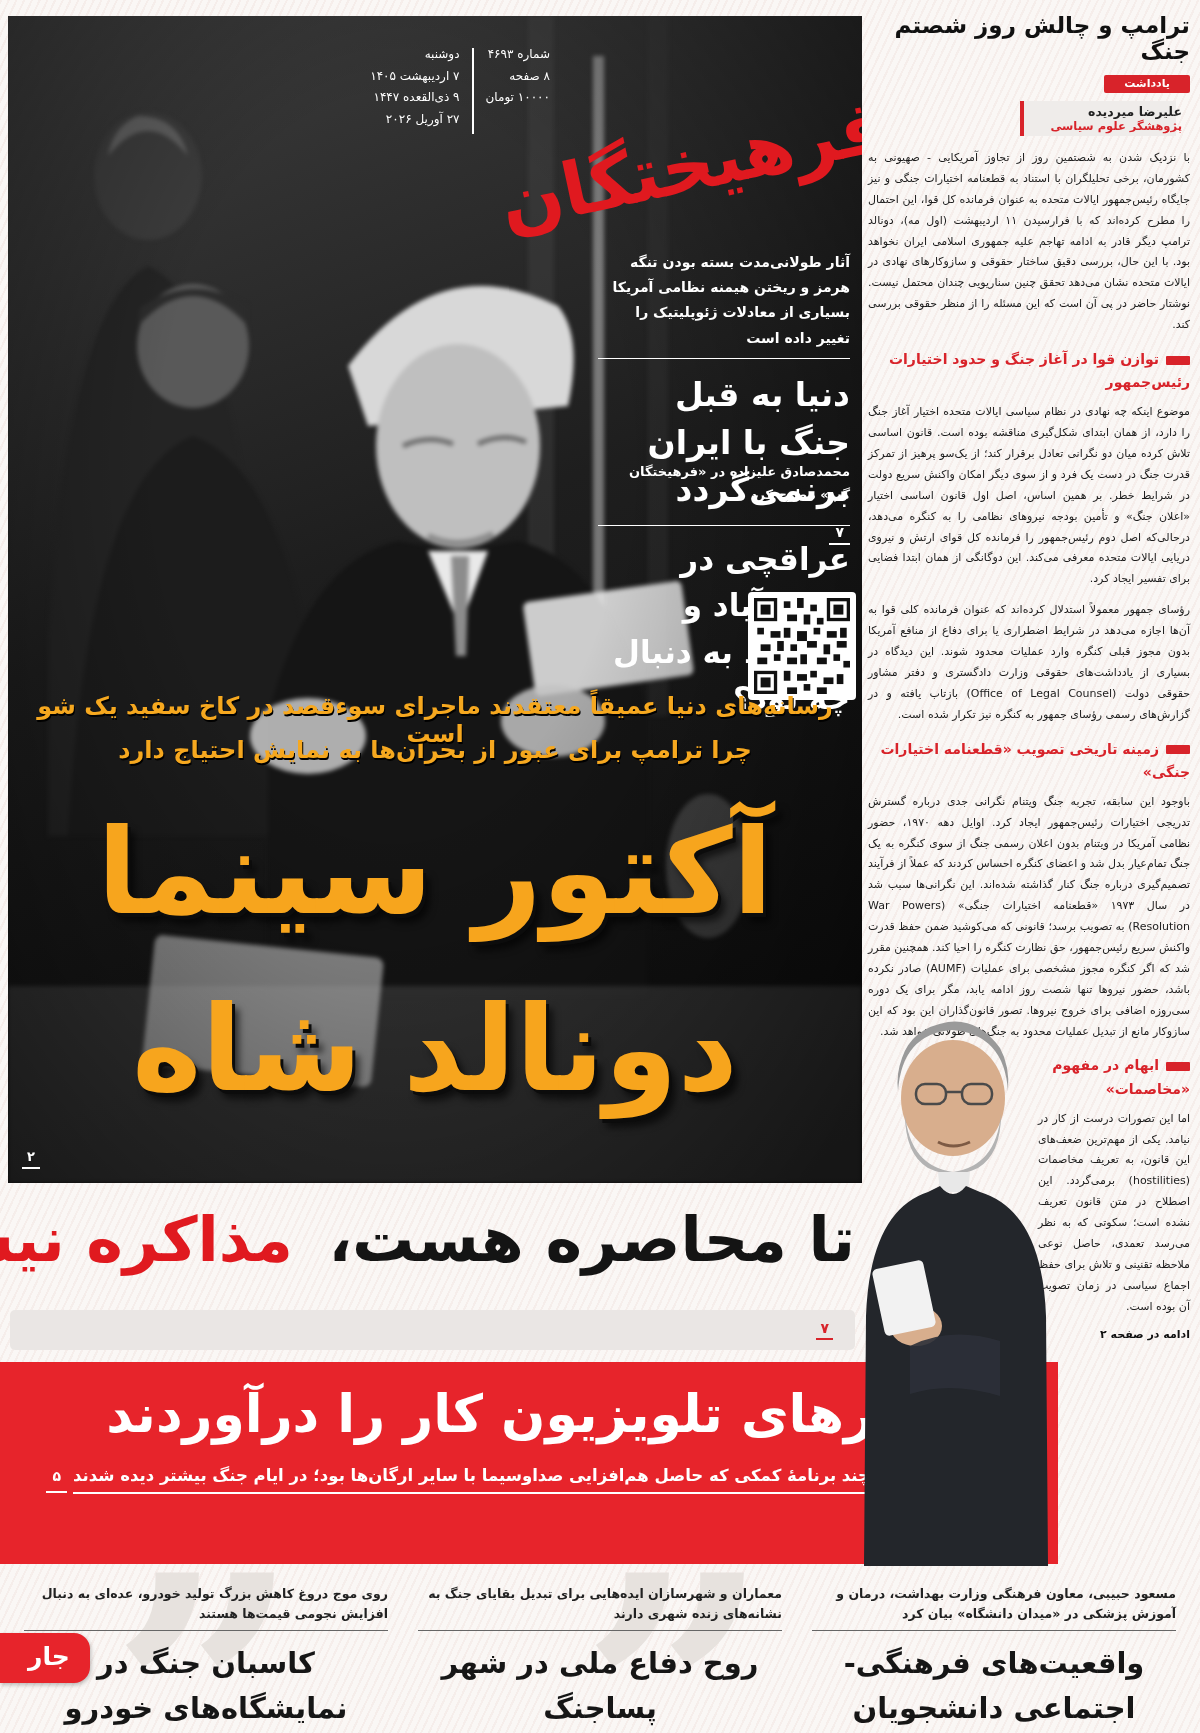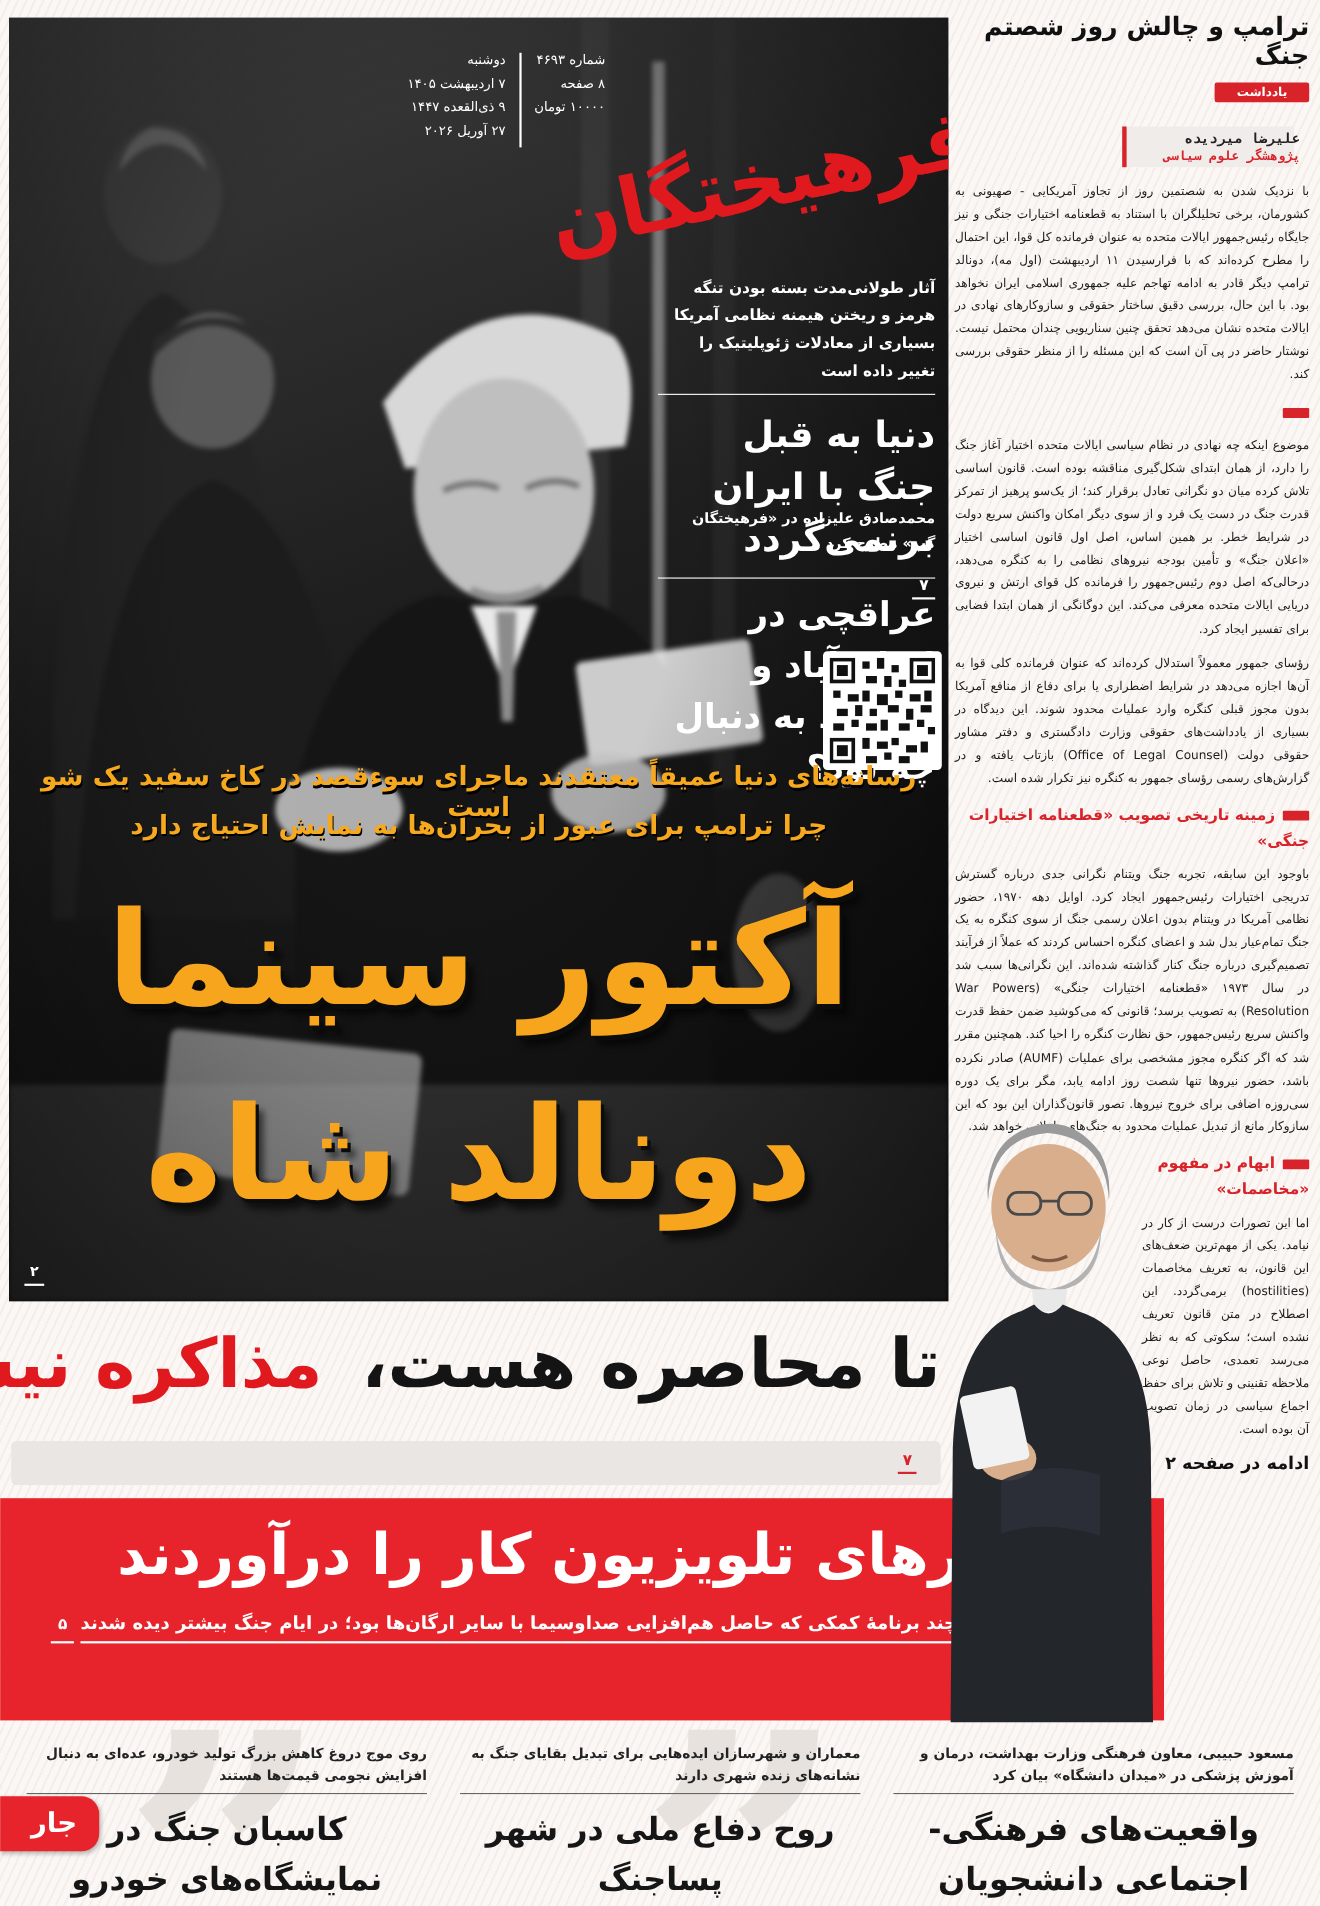--- a/index.html
+++ b/index.html
@@ -56,30 +56,30 @@
   .mega{ position:absolute; left:0; right:0; top:768px; text-align:center; color:#f7a51d; font-weight:bold;
          font-size:118px; line-height:1.5; z-index:3;
          text-shadow: 3px 4px 0 #0c0c0c, 7px 9px 7px rgba(0,0,0,.6); }
   .photo-num{ position:absolute; left:14px; bottom:14px; color:#fff; font-size:13px; font-weight:bold;
               border-bottom:2.5px solid #fff; padding:0 5px 3px; z-index:3; }
 
   
   .column{ position:absolute; top:12px; right:10px; width:322px; z-index:2; color:#1c1c1c; }
   .column h1{ font-size:23px; font-weight:bold; color:#111; margin-bottom:8px; }
   .tag{ display:inline-block; background:#d8232a; color:#fff; font-size:11px; font-weight:bold; padding:2px 20px 3px; border-radius:2px; }
-  .author{ width:170px; position:relative; padding:3px 8px 3px 10px; margin:22px 0 12px;
-           background:linear-gradient(to left, transparent 0 8%, #efecea 8%);font-family:Liberation Mono, monospace; }
+  .author{ width:170px; position:relative; padding:3px 8px 3px 10px; margin:8px 0 12px;
+           background:linear-gradient(to left, transparent 0 8%, #efecea 8%); }
   .author::before{ content:""; position:absolute; left:0; top:0; bottom:0; width:4px; background:#d8232a; }
   .author .nm{ font-size:12.5px; font-weight:bold; color:#222; }
   .author .rl{ font-size:11.5px; font-weight:bold; color:#d8232a; }
   .column p{ font-size:11px; line-height:1.9; text-align:justify; margin-bottom:10px; }
   .subhead{ color:#d8232a; font-weight:bold; font-size:14px; line-height:1.65; margin:12px 0 8px; }
   .flag{ display:inline-block; width:24px; height:9px; background:#d8232a; margin-left:7px; border-radius:1px; vertical-align:middle; }
   .narrow{ width:152px; }
-  .cont{ font-size:16px; font-weight:bold; color:#111; margin-top:4px; }
+  .cont{ font-size:11px; font-weight:bold; color:#111; margin-top:4px; }
 
   
   .siege{ position:absolute; left:10px; top:1192px; width:845px; text-align:center; z-index:2; }
   .siege h2{ font-size:62px; font-weight:bold; white-space:nowrap; line-height:1.55; }
   .blackpart{ color:#141414; } .redpart{ color:#e0191f; margin-right:14px; }
   .siege-sub{ margin-top:22px; background:#eae6e4; border-radius:5px; padding:10px 22px;
               display:flex; justify-content:space-between; align-items:center; }
   .siege-sub .txt{ font-size:19px; font-weight:bold; color:#1d1d1d; }
   .rpg{ display:inline-block; color:#d8232a; font-size:14px; font-weight:bold; border-bottom:2.5px solid #d8232a; padding:0 4px 2px; }
 
@@ -246,21 +246,21 @@
 
   <div class="column">
     <h1>ترامپ و چالش روز شصتم جنگ</h1>
     <span class="tag">یادداشت</span>
     <div class="author">
       <div class="nm">علیرضا میردیده</div>
       <div class="rl">پژوهشگر علوم سیاسی</div>
     </div>
     <p>با نزدیک شدن به شصتمین روز از تجاوز آمریکایی - صهیونی به کشورمان، برخی تحلیلگران با استناد به قطعنامه اختیارات جنگی و نیز جایگاه رئیس‌جمهور ایالات متحده به عنوان فرمانده کل قوا، این احتمال را مطرح کرده‌اند که با فرارسیدن ۱۱ اردیبهشت (اول مه)، دونالد ترامپ دیگر قادر به ادامه تهاجم علیه جمهوری اسلامی ایران نخواهد بود. با این حال، بررسی دقیق ساختار حقوقی و سازوکارهای نهادی در ایالات متحده نشان می‌دهد تحقق چنین سناریویی چندان محتمل نیست. نوشتار حاضر در پی آن است که این مسئله را از منظر حقوقی بررسی کند.</p>
 
-    <div class="subhead"><span class="flag"></span></div>
+    <div class="subhead"><span class="flag"></span><span>توازن قوا در آغاز جنگ و حدود اختیارات رئیس‌جمهور</span></div>
     <p>موضوع اینکه چه نهادی در نظام سیاسی ایالات متحده اختیار آغاز جنگ را دارد، از همان ابتدای شکل‌گیری مناقشه بوده است. قانون اساسی تلاش کرده میان دو نگرانی تعادل برقرار کند؛ از یک‌سو پرهیز از تمرکز قدرت جنگ در دست یک فرد و از سوی دیگر امکان واکنش سریع دولت در شرایط خطر. بر همین اساس، اصل اول قانون اساسی اختیار «اعلان جنگ» و تأمین بودجه نیروهای نظامی را به کنگره می‌دهد، درحالی‌که اصل دوم رئیس‌جمهور را فرمانده کل قوای ارتش و نیروی دریایی ایالات متحده معرفی می‌کند. این دوگانگی از همان ابتدا فضایی برای تفسیر ایجاد کرد.</p>
     <p>رؤسای جمهور معمولاً استدلال کرده‌اند که عنوان فرمانده کلی قوا به آن‌ها اجازه می‌دهد در شرایط اضطراری یا برای دفاع از منافع آمریکا بدون مجوز قبلی کنگره وارد عملیات محدود شوند. این دیدگاه در بسیاری از یادداشت‌های حقوقی وزارت دادگستری و دفتر مشاور حقوقی دولت (Office of Legal Counsel) بازتاب یافته و در گزارش‌های رسمی رؤسای جمهور به کنگره نیز تکرار شده است.</p>
 
     <div class="subhead"><span class="flag"></span><span>زمینه تاریخی تصویب «قطعنامه اختیارات جنگی»</span></div>
     <p>باوجود این سابقه، تجربه جنگ ویتنام نگرانی جدی درباره گسترش تدریجی اختیارات رئیس‌جمهور ایجاد کرد. اوایل دهه ۱۹۷۰، حضور نظامی آمریکا در ویتنام بدون اعلان رسمی جنگ از سوی کنگره به یک جنگ تمام‌عیار بدل شد و اعضای کنگره احساس کردند که عملاً از فرآیند تصمیم‌گیری درباره جنگ کنار گذاشته شده‌اند. این نگرانی‌ها سبب شد در سال ۱۹۷۳ «قطعنامه اختیارات جنگی» (War Powers Resolution) به تصویب برسد؛ قانونی که می‌کوشید ضمن حفظ قدرت واکنش سریع رئیس‌جمهور، حق نظارت کنگره را احیا کند. همچنین مقرر شد که اگر کنگره مجوز مشخصی برای عملیات (AUMF) صادر نکرده باشد، حضور نیروها تنها شصت روز ادامه یابد، مگر برای یک دوره سی‌روزه اضافی برای خروج نیروها. تصور قانون‌گذاران این بود که این سازوکار مانع از تبدیل عملیات محدود به جنگ‌های طولانی خواهد شد.</p>
 
     <div class="narrow">
       <div class="subhead"><span class="flag"></span><span>ابهام در مفهوم «مخاصمات»</span></div>
       <p>اما این تصورات درست از کار در نیامد. یکی از مهم‌ترین ضعف‌های این قانون، به تعریف مخاصمات (hostilities) برمی‌گردد. این اصطلاح در متن قانون تعریف نشده است؛ سکوتی که به نظر می‌رسد تعمدی، حاصل نوعی ملاحظه تقنینی و تلاش برای حفظ اجماع سیاسی در زمان تصویب آن بوده است.</p>
       <div class="cont">ادامه در صفحه ۲</div>

